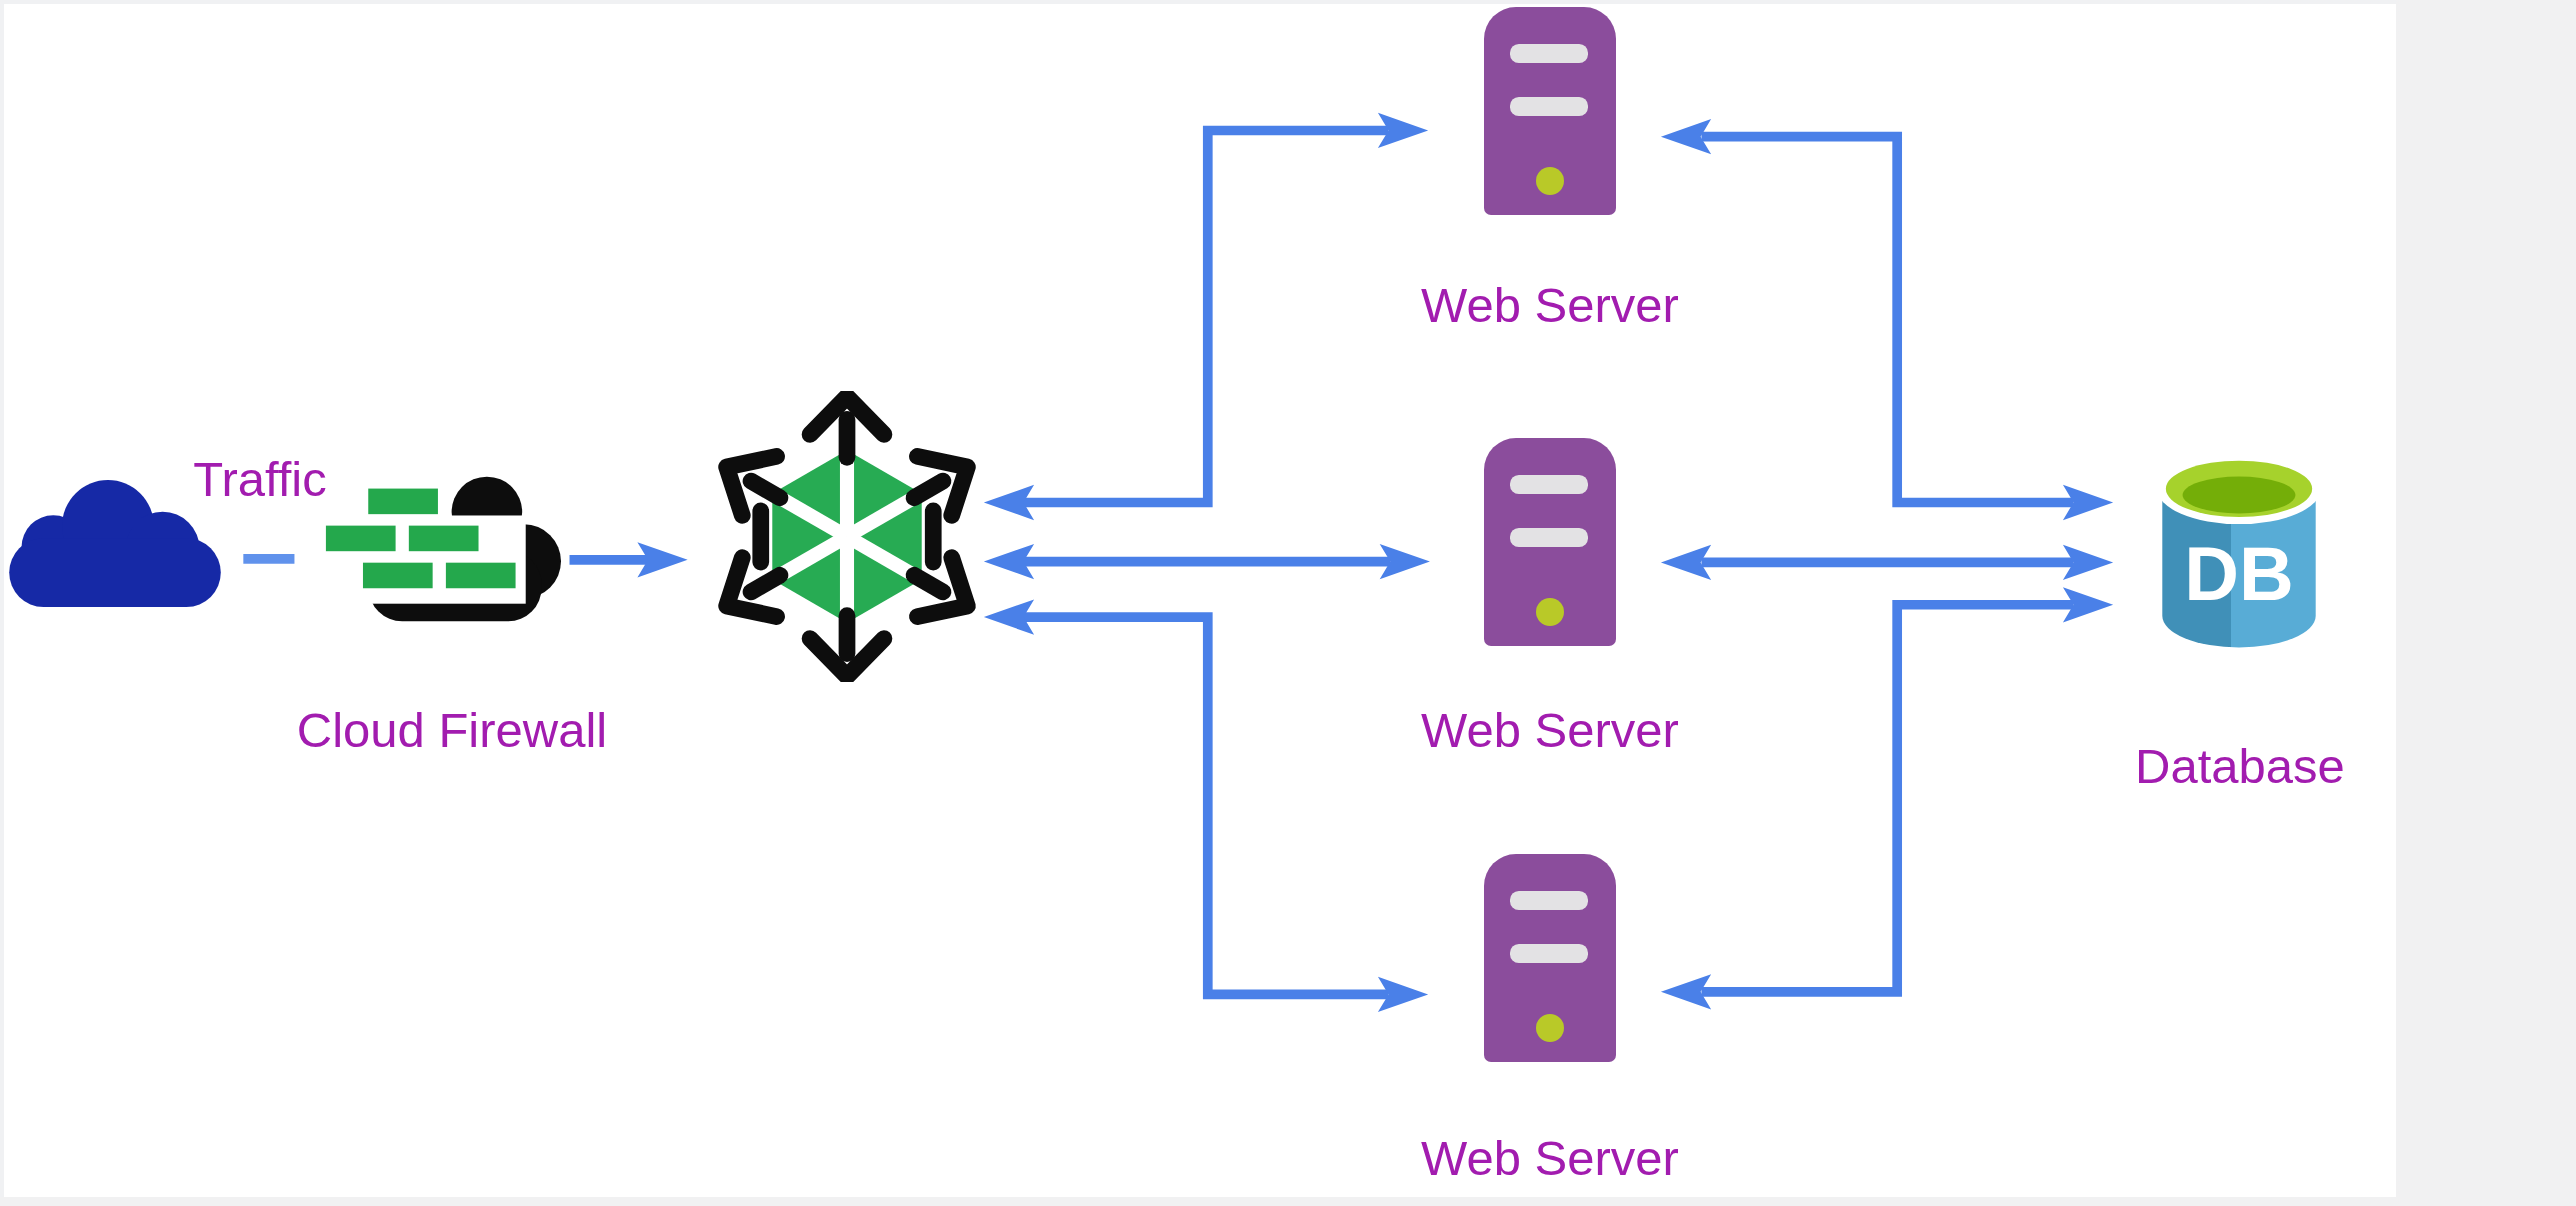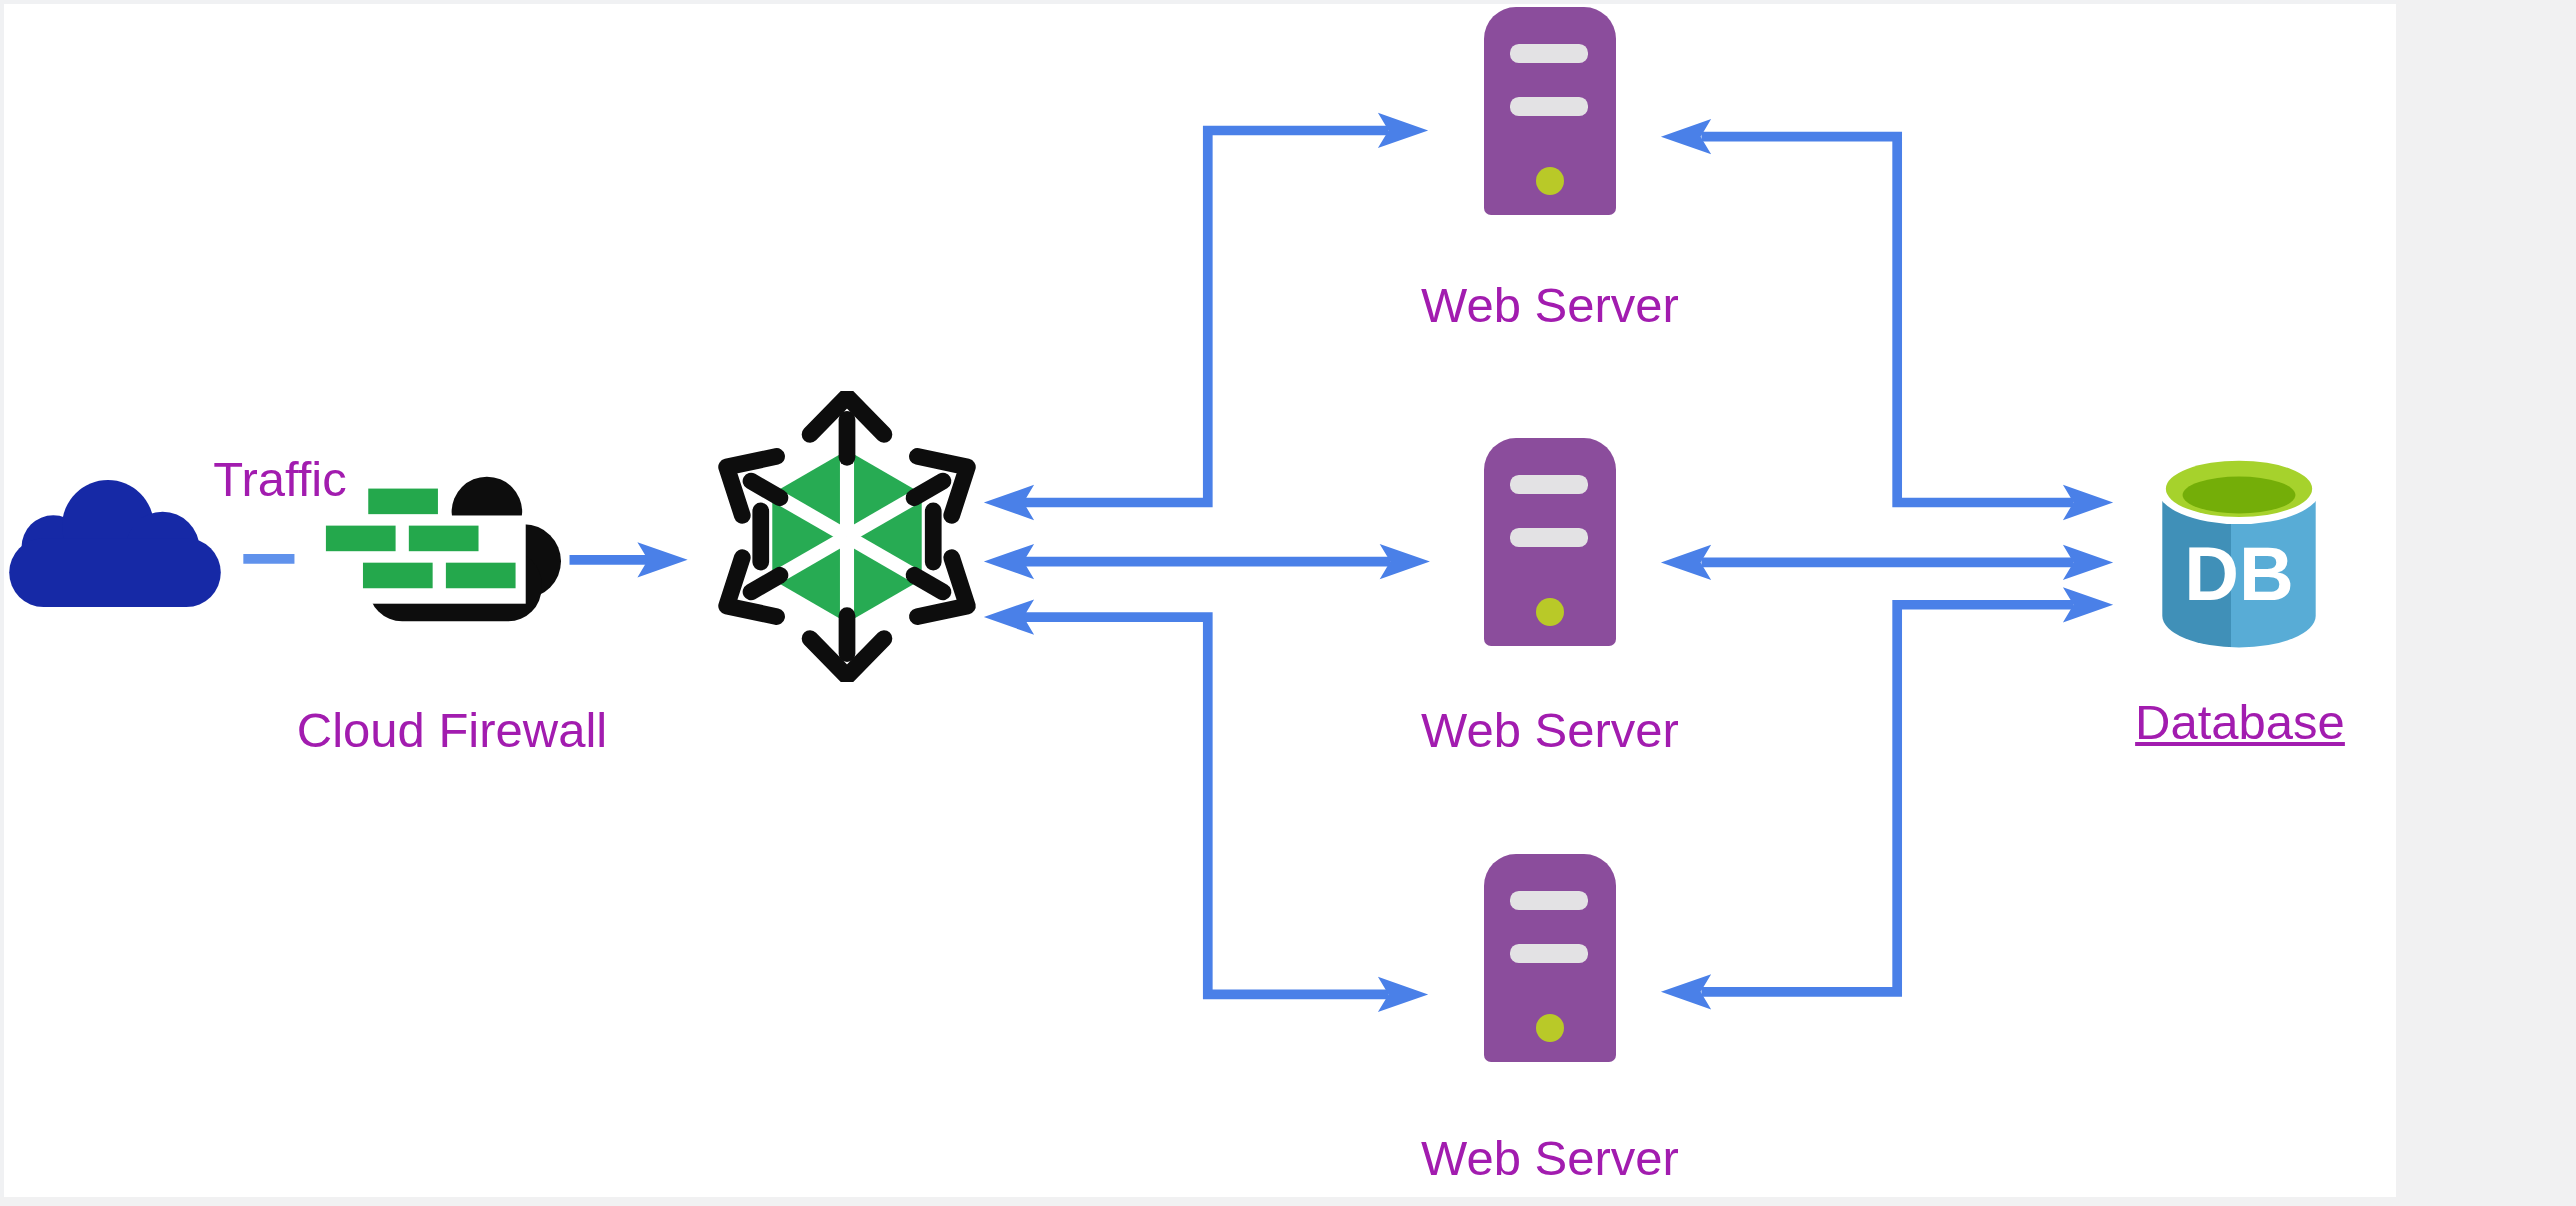--- a/index.html
+++ b/index.html
@@ -71,21 +71,21 @@
   </svg>
 
   <svg class="icon" style="left:8.8px;top:473px;" width="212" height="134" viewBox="0 0 240 152">
     <g fill="#1629a6">
       <circle cx="50" cy="84" r="36"></circle>
       <circle cx="112" cy="60" r="52"></circle>
       <circle cx="174" cy="86" r="42"></circle>
       <rect x="0" y="74" width="240" height="78" rx="39"></rect>
     </g>
   </svg>
-  <div class="label" style="left:280px;top:453px;">Traffic</div>
+  <div class="label" style="left:260px;top:453px;">Traffic</div>
 
   <svg class="icon" style="left:314px;top:473px;" width="247" height="152" viewBox="0 0 280 172">
     <g fill="#0d0d0d">
       <circle cx="196" cy="44" r="40"></circle>
       <circle cx="238" cy="100" r="42"></circle>
       <rect x="62" y="88" width="196" height="80" rx="38"></rect>
     </g>
     <rect x="28" y="48" width="212" height="100" fill="#ffffff"></rect>
     <g fill="#24a84c" stroke="#ffffff" stroke-width="7">
       <rect x="58" y="14" width="86" height="36"></rect>
@@ -154,15 +154,15 @@
         <stop offset="0.45" stop-color="#58acd6"></stop>
         <stop offset="1" stop-color="#58acd6"></stop>
       </linearGradient>
     </defs>
     <path d="M8,52 L8,196 A87,36 0 0 0 182,196 L182,52 Z" fill="url(#dbsplit)"></path>
     <ellipse cx="95" cy="52" rx="93" ry="40" fill="#ffffff"></ellipse>
     <ellipse cx="95" cy="52" rx="83" ry="32" fill="#a6d22c"></ellipse>
     <ellipse cx="95" cy="59" rx="64" ry="21" fill="#74ae08"></ellipse>
     <text x="95" y="178" text-anchor="middle" fill="#ffffff" font-family="Liberation Sans, sans-serif" font-size="86" font-weight="bold">DB</text>
   </svg>
-  <div class="label" style="left:2240px;top:696px;text-decoration:underline;">Database</div>
+  <div class="label" style="left:2240px;top:740px;">Database</div>
 </div>
 
 
 </body></html>

